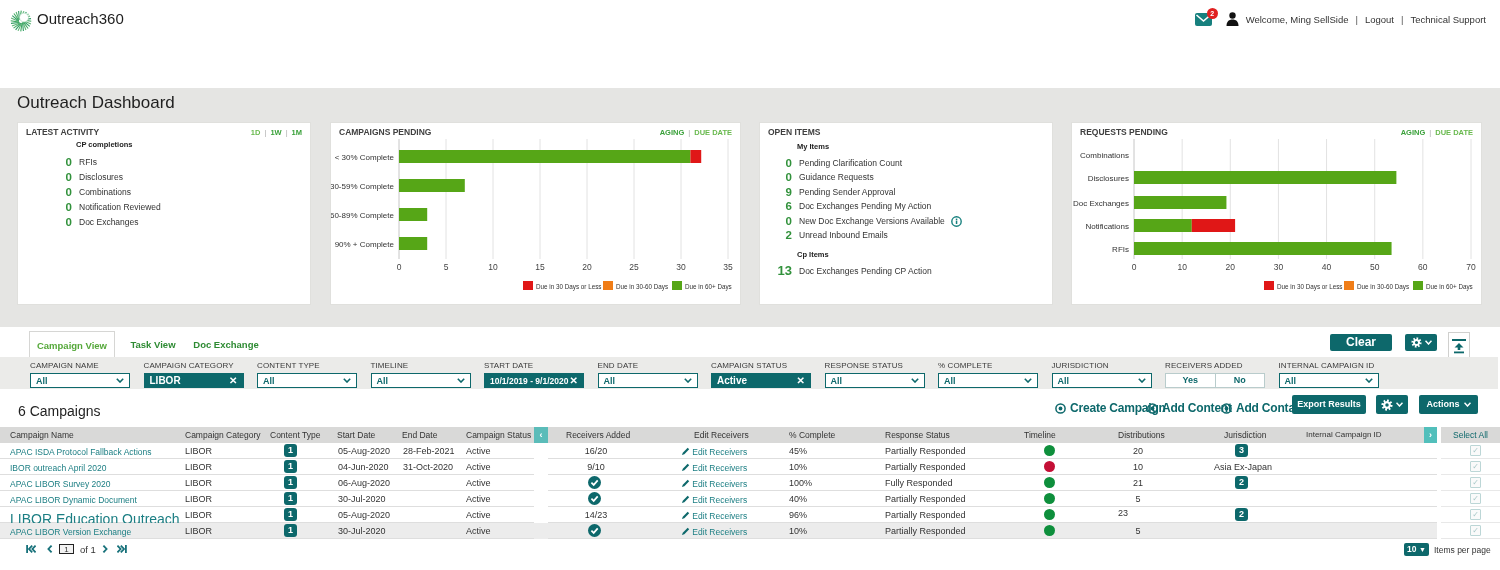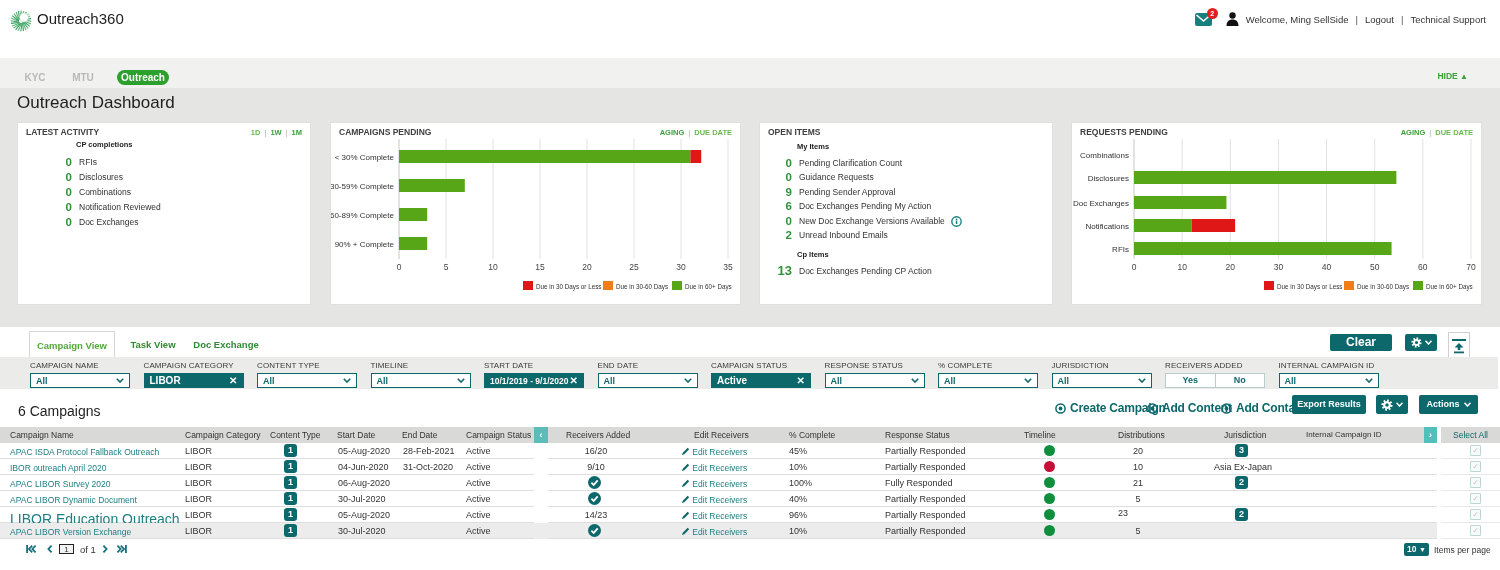--- a/index.html
+++ b/index.html
@@ -141,26 +141,20 @@
         </svg>
       <span>Welcome, Ming SellSide</span>
       <span class="sep">|</span>
       <span>Logout</span>
       <span class="sep">|</span>
       <span>Technical Support</span>
     </div>
   </div>
 
 
-  <div class="subnav">
-    <div class="pill gray" style="left:15px;width:40px;">KYC</div>
-    <div class="pill gray" style="left:63px;width:40px;">MTU</div>
-    <div class="pill green" style="left:117px;">Outreach</div>
-    <div class="hide-btn">HIDE <span style="font-size:8px">▲</span></div>
-  </div>
 
   <div class="dash">
     <h1>Outreach Dashboard</h1>
 
     <div class="panel" style="left:17px;width:294px;">
       <div class="ptitle">LATEST ACTIVITY</div>
       <div class="plinks"><span class="dim">1D</span><span class="d">|</span><span>1W</span><span class="d">|</span><span>1M</span></div>
       <div class="subhead" style="left:58px;top:17px;">CP completions</div>
       <div class="itemrow" style="left:0;top:33px;"><span class="num" style="width:54px;">0</span><span class="lbl">RFIs</span></div>
       <div class="itemrow" style="left:0;top:48px;"><span class="num" style="width:54px;">0</span><span class="lbl">Disclosures</span></div>
@@ -440,21 +434,21 @@
         <div style="left:885px;top:3px">Response Status</div>
         <div style="left:1024px;top:3px">Timeline</div>
         <div style="left:1118px;top:3px">Distributions</div>
         <div style="left:1224px;top:3px">Jurisdiction</div>
         <div style="left:1306px;top:3px;font-size:8px">Internal Campaign ID</div>
         <div class="scrollbtn" style="left:1424px;top:0;width:13px;background:#52bfbb">›</div>
       </div>
       <div class="selhead">Select All</div>
       <div class="trow" style="top:16px;background:#fff">
         <div class="band"></div>
-        <div class="link" style="left:10px;top:3.5px;font-size:8.5px">APAC ISDA Protocol Fallback Outreach</div>
+        <div class="link" style="left:10px;top:3.5px;font-size:8.5px">APAC ISDA Protocol Fallback Actions</div>
         <div style="left:185px;top:3px">LIBOR</div>
         <div style="left:284px;top:1px"><span class="ct-badge">1</span></div>
         <div style="left:338px;top:3px">05-Aug-2020</div>
         <div style="left:403px;top:3px">28-Feb-2021</div>
         <div style="left:466px;top:3px">Active</div>
         <div style="left:565px;top:3px;width:62px;text-align:center">16/20</div>
         <div class="link" style="left:681px;top:3.5px;font-size:8.5px"><svg style="display:inline-block;vertical-align:-1.5px" width="9" height="9" viewBox="0 0 10 10">
             <path d="M1 9 L2 6.3 L7.4 0.9 L9.1 2.6 L3.7 8 Z" fill="#0d686b"></path>
           </svg> Edit Receivers</div>
         <div style="left:789px;top:3px">45%</div>

